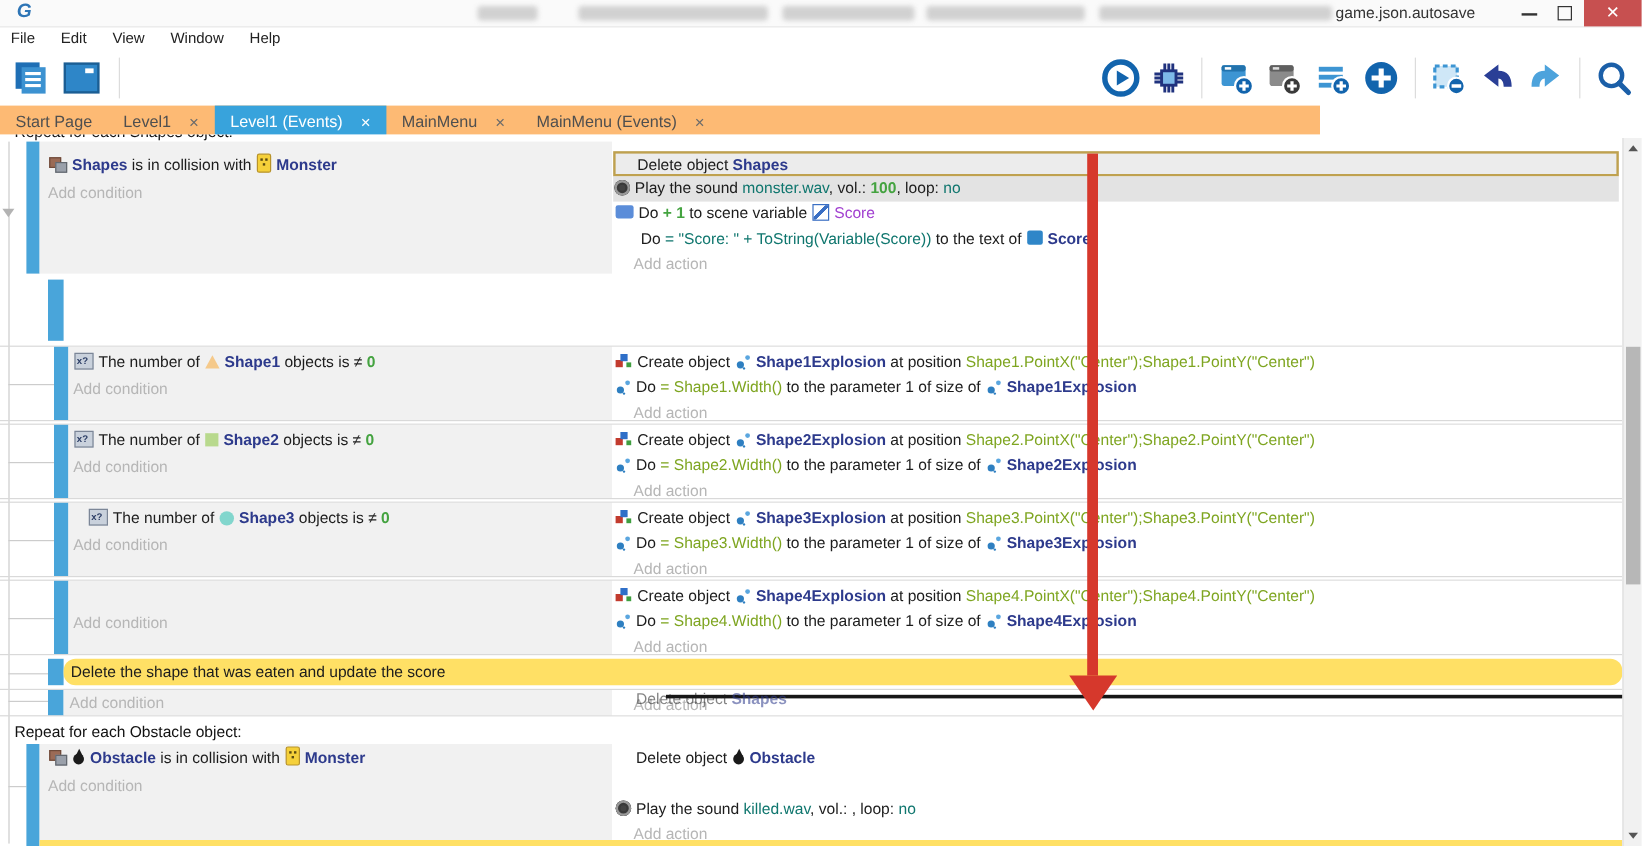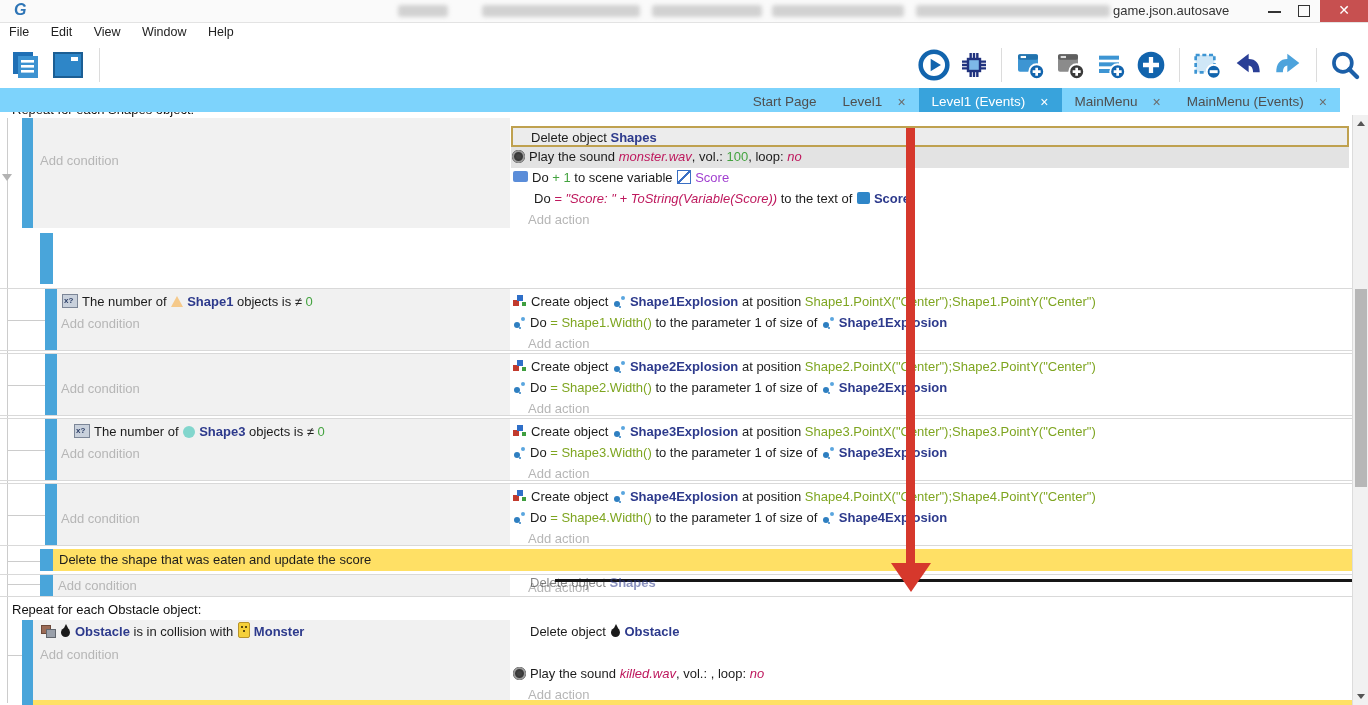--- a/index.html
+++ b/index.html
@@ -18,31 +18,31 @@
   
   #menubar{position:absolute;left:0;top:23px;width:1368px;height:19px;background:#fff;font-size:12.5px;color:#222;}
   .menu-item{display:inline-block;padding:2px 9px;}
   
   #toolbar{position:absolute;left:0;top:42px;width:1368px;height:46px;background:#fff;}
   .tb-sep{display:inline-block;width:1px;height:34px;background:#dcdcdc;margin:0 5px;vertical-align:middle;}
   .tb-ic{display:inline-block;vertical-align:middle;margin:0 2px;}
   #tb-left{position:absolute;left:8px;top:6px;}
   #tb-right{position:absolute;right:4px;top:6px;}
   
-  #tabbar{position:absolute;left:0;top:88px;width:1340px;height:27px;background:#7dd3fc;display:flex;align-items:stretch;justify-content:flex-end;}
+  #tabbar{position:absolute;left:0;top:88px;width:1100px;height:27px;background:#fdba74;display:flex;align-items:stretch;}
   .tab{display:flex;align-items:center;padding:0 13px;font-size:13.5px;color:#4f4f4f;white-space:nowrap;}
   .tab .close{margin-left:15px;font-size:14px;color:#6b6b6b;}
   .tab.active{background:var(--accent,#38a3dc);color:#fff;}
   .tab.active .close{color:#fff;}
   
   #events{position:absolute;left:0;top:112px;width:1352px;height:593px;background:#fff;font-size:13px;overflow:hidden;}
   .erow{position:absolute;height:20px;line-height:20px;white-space:nowrap;}
   .seg-plain{color:#1c1c1c;} .seg-obj{color:var(--obj,#2d3a8c);font-weight:bold;}
-  .seg-green{color:var(--green,#44a340);} .seg-expr{color:var(--expr,#7ea520);}
-  .seg-gray{color:#be185d;font-style:italic;} .seg-purple{color:var(--purple,#a13fd0);}
+  .seg-green{color:var(--green,#44a340);font-weight:bold;} .seg-expr{color:var(--expr,#7ea520);}
+  .seg-gray{color:#0f766e;} .seg-purple{color:var(--purple,#a13fd0);}
   .addrow{position:absolute;height:20px;line-height:20px;color:#b6b6b6;white-space:nowrap;}
   .bluebar{position:absolute;background:var(--bar-blue,#49a5da);}
   .condarea{position:absolute;background:#f1f1f1;}
   .actarea{position:absolute;background:#fff;}
   .comment{position:absolute;background:var(--comment-yellow,#ffe065);color:#1c1c1c;}
   .comment .c-line{position:absolute;left:6px;height:20px;line-height:20px;white-space:nowrap;}
   .sub-block{position:absolute;left:0;width:1352px;height:63px;border-top:1px solid #d9d9d9;border-bottom:1px solid #d9d9d9;box-sizing:border-box;}
   .guide-v{position:absolute;width:1px;background:#cccccc;}
   .guide-h{position:absolute;height:1px;background:#cccccc;}
   .expander{position:absolute;width:0;height:0;border-left:5px solid transparent;border-right:5px solid transparent;border-top:7px solid #b3b3b3;}
@@ -246,20 +246,21 @@
   <div class="guide-h" style="left:7px;top:208px;width:38px;"></div>
   <div class="guide-h" style="left:7px;top:273px;width:38px;"></div>
   <div class="guide-h" style="left:7px;top:338px;width:38px;"></div>
   <div class="guide-h" style="left:7px;top:403px;width:38px;"></div>
   <div class="guide-h" style="left:7px;top:449px;width:33px;"></div>
   <div class="guide-h" style="left:7px;top:472px;width:33px;"></div>
   <div class="guide-h" style="left:7px;top:543px;width:15px;"></div>
 
   <div class="bluebar" style="left:22px;top:6px;width:11px;height:110px;"></div>
   <div class="condarea" style="left:33px;top:6px;width:477px;height:110px;">
+    <div class="erow" style="left:7px;top:10px;"><span class="ic ic-collision-icon"></span><span class="seg-obj">Shapes</span><span class="seg-plain"> is in collision with </span><span class="ic ic-monster-icon"></span><span class="seg-obj">Monster</span></div>
     <div class="addrow" style="left:7px;top:33px;">Add condition</div>
   </div>
   <div class="actarea" style="left:510px;top:6px;width:842px;height:110px;">
     <div class="erow sel" style="left:1px;top:8px;width:838px;height:21px;"><span class="ic ic-delete-icon"></span><span class="seg-plain">Delete object </span><span class="seg-obj">Shapes</span></div>
     <div class="erow rowbg-gray" style="left:1px;top:29px;width:838px;height:21px;"><span class="ic ic-sound-icon"></span><span class="seg-plain">Play the sound </span><span class="seg-gray">monster.wav</span><span class="seg-plain">, vol.: </span><span class="seg-green">100</span><span class="seg-plain">, loop: </span><span class="seg-gray">no</span></div>
     <div class="erow" style="left:2px;top:50px;"><span class="ic ic-variable-icon"></span><span class="seg-plain">Do </span><span class="seg-green">+ 1</span><span class="seg-plain"> to scene variable </span><span class="ic ic-scene-variable-icon"></span><span class="seg-purple">Score</span></div>
     <div class="erow" style="left:2px;top:71px;"><span class="ic ic-text-action-icon"></span><span class="seg-plain">Do </span><span class="seg-gray">= "Score: " + ToString(Variable(Score))</span><span class="seg-plain"> to the text of </span><span class="ic ic-text-object-icon"></span><span class="seg-obj">Score</span></div>
     <div class="addrow" style="left:18px;top:92px;">Add action</div>
   </div>
 
@@ -274,20 +275,21 @@
         </div>
         <div class="actarea" style="left: 510px; top: 0px; width: 842px; height: 61px;">
           <div class="erow" style="left: 2px; top: 3px;"><span class="ic ic-create-object-icon"></span><span class="seg-plain">Create object </span><span class="ic ic-particle-icon"></span><span class="seg-obj">Shape1Explosion</span><span class="seg-plain"> at position </span><span class="seg-expr">Shape1.PointX("Center");Shape1.PointY("Center")</span></div>
           <div class="erow" style="left: 2px; top: 24px;"><span class="ic ic-particle-icon"></span><span class="seg-plain">Do </span><span class="seg-expr">= Shape1.Width()</span><span class="seg-plain"> to the parameter 1 of size of </span><span class="ic ic-particle-icon"></span><span class="seg-obj">Shape1Explosion</span></div>
           <div class="addrow" style="left: 18px; top: 45px;">Add action</div>
         </div>
       </div>
       <div class="sub-block" style="top: 241px;">
         <div class="bluebar" style="left: 45px; top: 0px; width: 12px; height: 61px;"></div>
         <div class="condarea" style="left: 57px; top: 0px; width: 453px; height: 61px;">
+          <div class="erow" style="left: 4px; top: 3px;"><span class="ic ic-count-icon"></span><span class="seg-plain">The number of </span><span class="ic ic-shape2-icon"></span><span class="seg-obj">Shape2</span><span class="seg-plain"> objects is ≠ </span><span class="seg-green">0</span></div>
           <div class="addrow" style="left: 4px; top: 25px;">Add condition</div>
         </div>
         <div class="actarea" style="left: 510px; top: 0px; width: 842px; height: 61px;">
           <div class="erow" style="left: 2px; top: 3px;"><span class="ic ic-create-object-icon"></span><span class="seg-plain">Create object </span><span class="ic ic-particle-icon"></span><span class="seg-obj">Shape2Explosion</span><span class="seg-plain"> at position </span><span class="seg-expr">Shape2.PointX("Center");Shape2.PointY("Center")</span></div>
           <div class="erow" style="left: 2px; top: 24px;"><span class="ic ic-particle-icon"></span><span class="seg-plain">Do </span><span class="seg-expr">= Shape2.Width()</span><span class="seg-plain"> to the parameter 1 of size of </span><span class="ic ic-particle-icon"></span><span class="seg-obj">Shape2Explosion</span></div>
           <div class="addrow" style="left: 18px; top: 45px;">Add action</div>
         </div>
       </div>
       <div class="sub-block" style="top: 306px;">
         <div class="bluebar" style="left: 45px; top: 0px; width: 12px; height: 61px;"></div>
@@ -308,21 +310,21 @@
         </div>
         <div class="actarea" style="left: 510px; top: 0px; width: 842px; height: 61px;">
           <div class="erow" style="left: 2px; top: 3px;"><span class="ic ic-create-object-icon"></span><span class="seg-plain">Create object </span><span class="ic ic-particle-icon"></span><span class="seg-obj">Shape4Explosion</span><span class="seg-plain"> at position </span><span class="seg-expr">Shape4.PointX("Center");Shape4.PointY("Center")</span></div>
           <div class="erow" style="left: 2px; top: 24px;"><span class="ic ic-particle-icon"></span><span class="seg-plain">Do </span><span class="seg-expr">= Shape4.Width()</span><span class="seg-plain"> to the parameter 1 of size of </span><span class="ic ic-particle-icon"></span><span class="seg-obj">Shape4Explosion</span></div>
           <div class="addrow" style="left: 18px; top: 45px;">Add action</div>
         </div>
       </div>
     </div>
 
   <div class="bluebar" style="left:40px;top:437px;width:13px;height:22px;"></div>
-  <div class="comment" style="left:53px;top:437px;width:1299px;height:22px;">
+  <div class="comment" style="left:53px;top:437px;width:1299px;height:22px;border-radius:10px;">
     <div class="c-line" style="top:1px;">Delete the shape that was eaten and update the score</div>
   </div>
 
   <div class="abs" style="left:0;top:462px;width:1352px;height:23px;border-top:1px solid #d9d9d9;border-bottom:1px solid #d9d9d9;box-sizing:border-box;">
     <div class="bluebar" style="left:40px;top:0;width:13px;height:21px;"></div>
     <div class="condarea" style="left:53px;top:0;width:457px;height:21px;">
       <div class="addrow" style="left:5px;top:1px;">Add condition</div>
     </div>
     <div class="actarea" style="left:510px;top:0;width:842px;height:21px;">
       <div class="addrow" style="left:18px;top:3px;">Add action</div>

